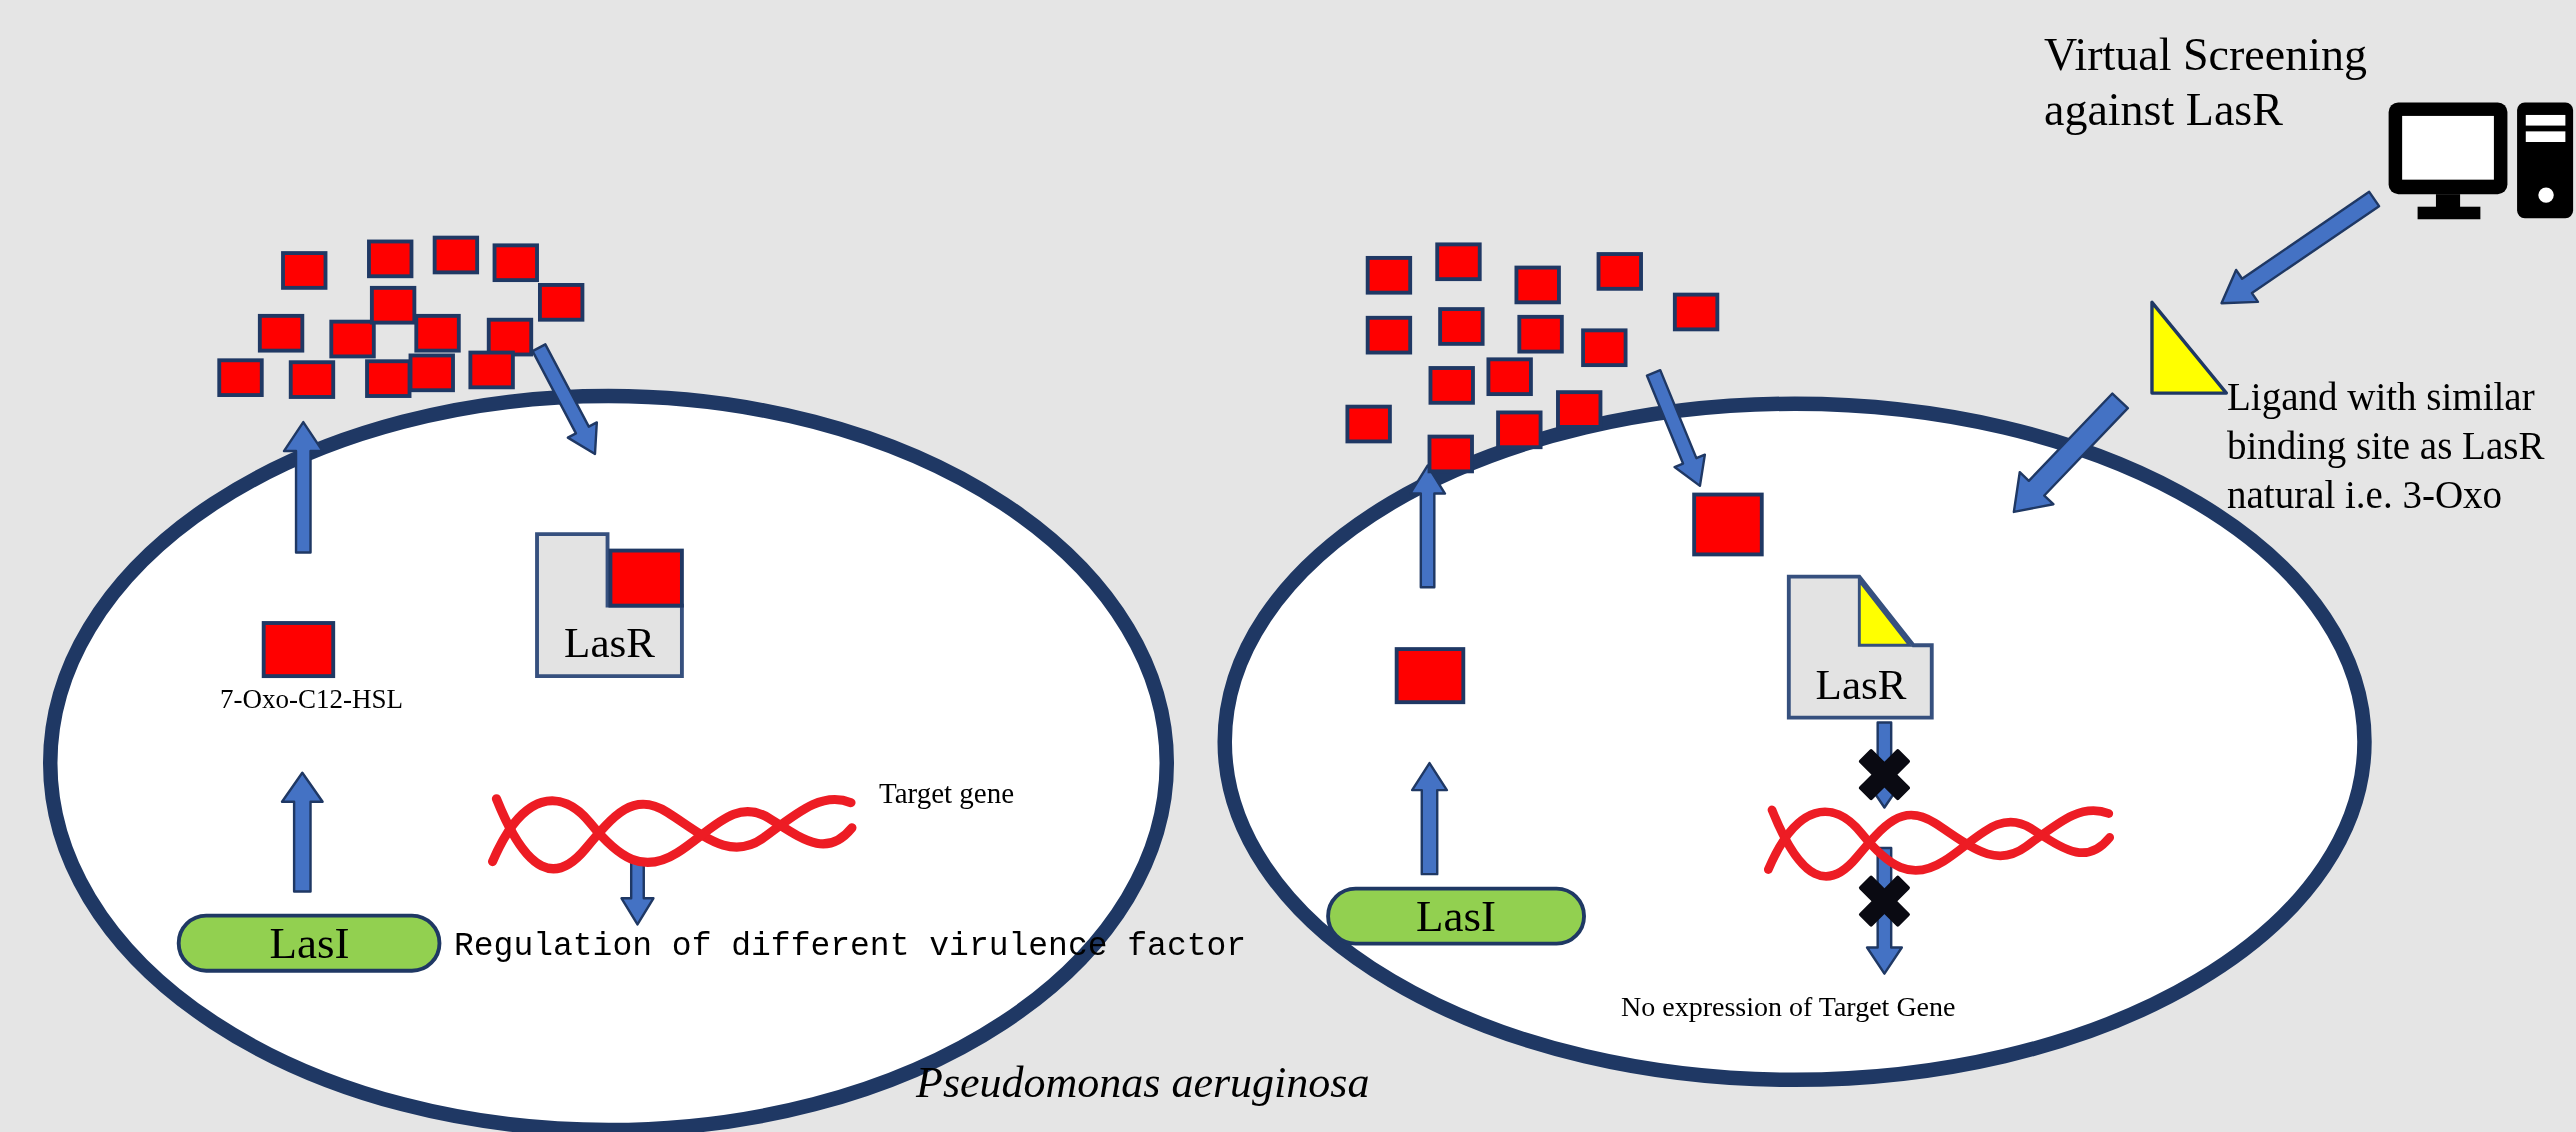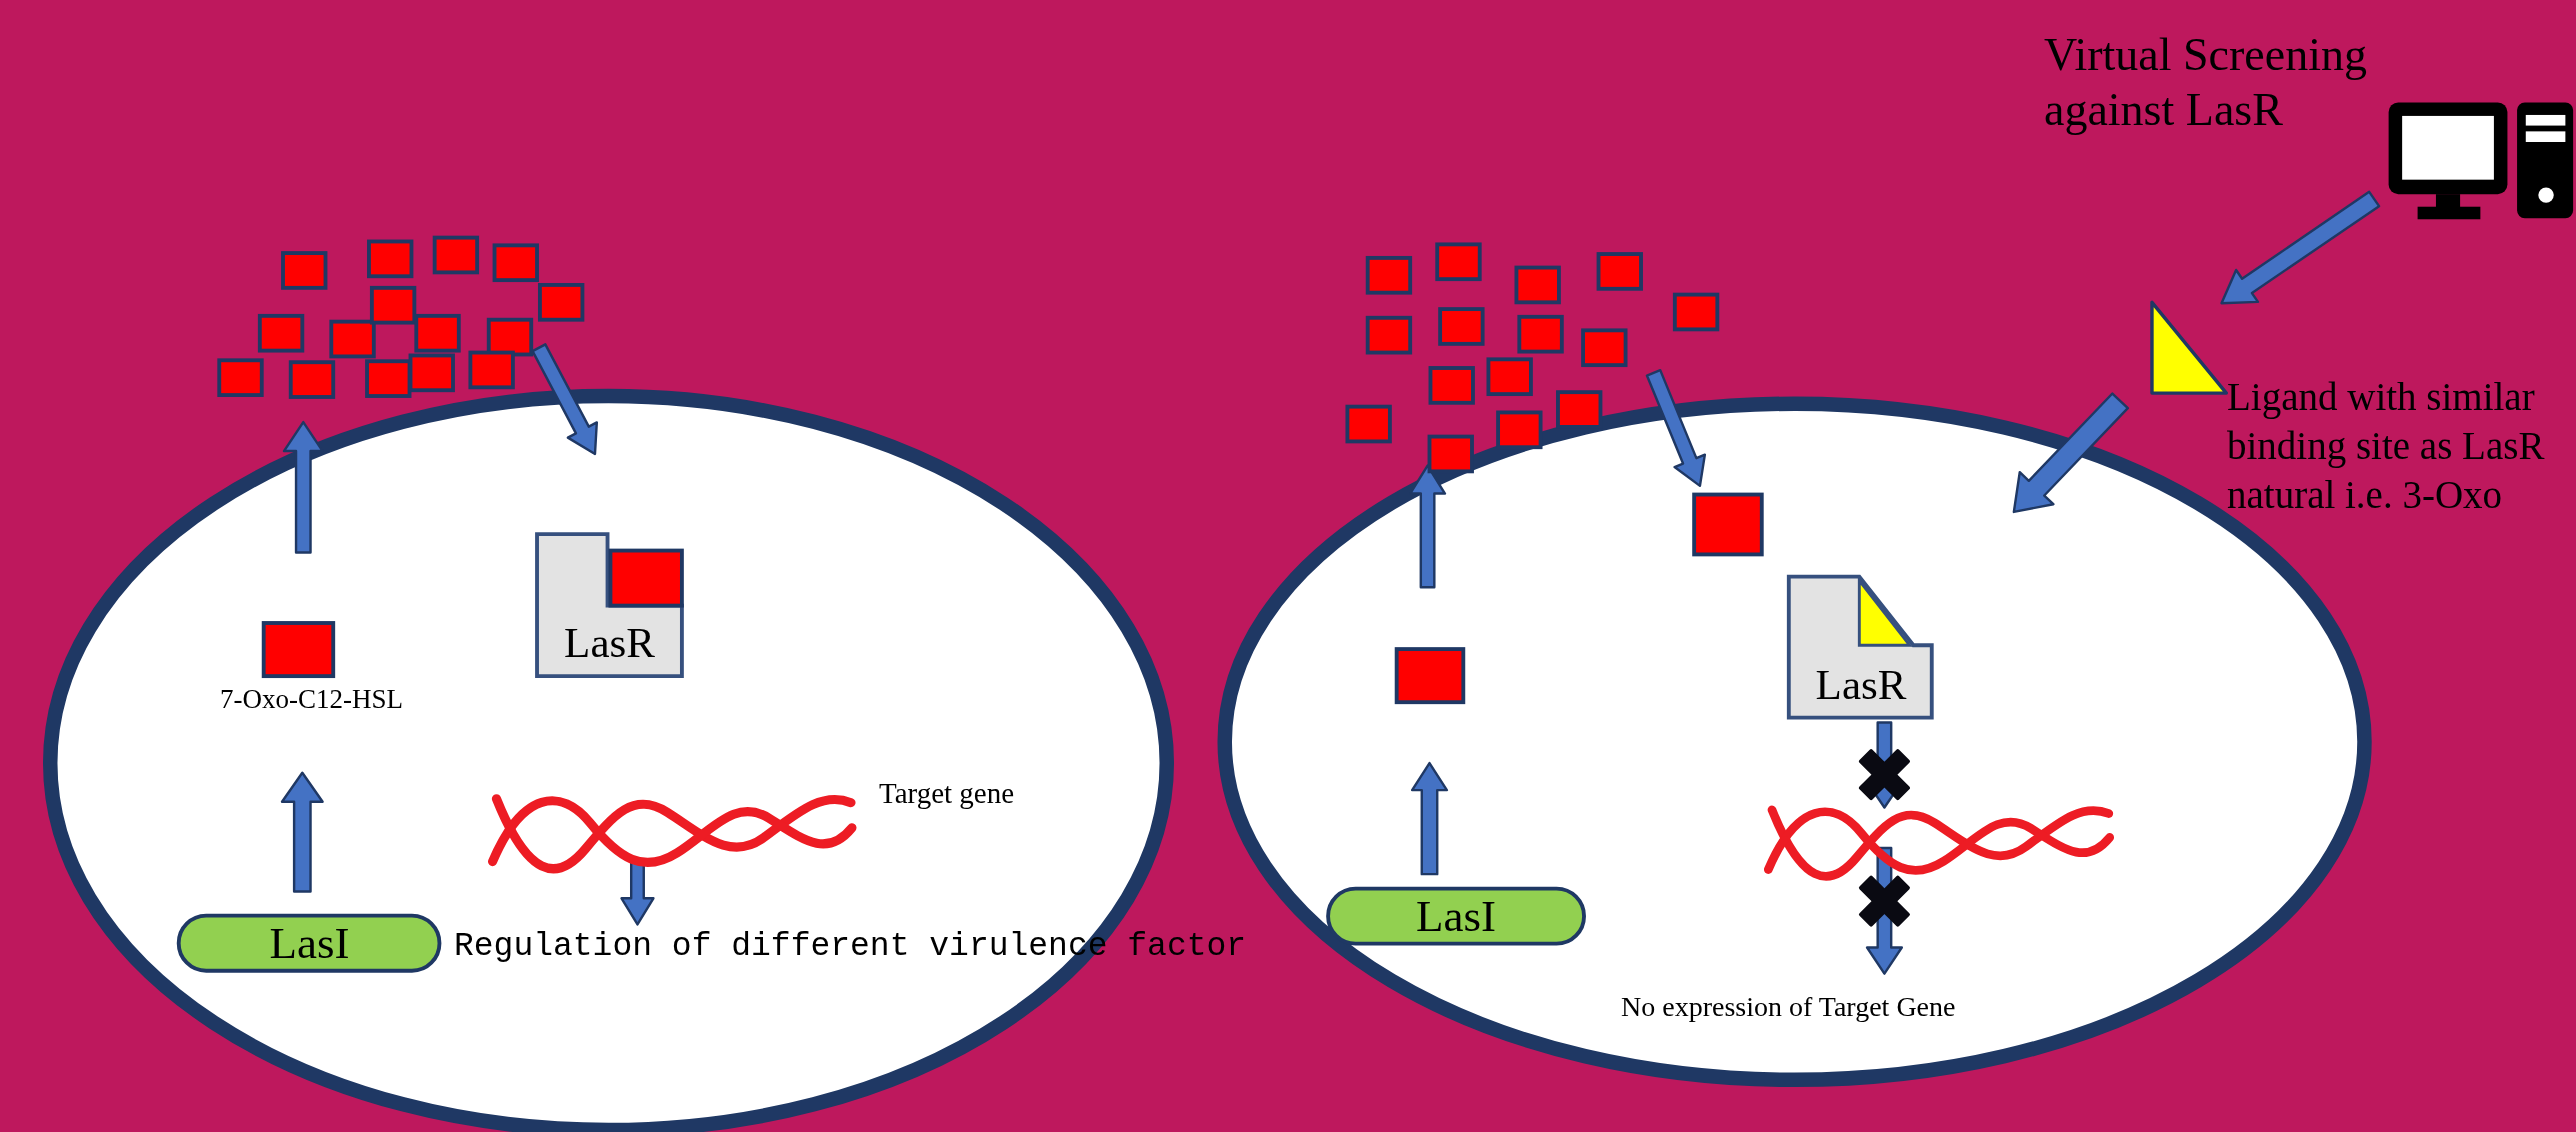--- a/index.html
+++ b/index.html
@@ -1,20 +1,20 @@
 <!DOCTYPE html>
 <html><head>
 <meta charset="utf-8">
 <style>
   html,body{margin:0;padding:0;background:#ffffff;}
   #canvas{
     position:relative;
     width:2576px;height:1133px;
     overflow:hidden;
-    background:#be185d;
+    background:#e5e5e5;
     font-family:"Liberation Serif", serif;
     color:#000000;
   }
   #diagram-svg{position:absolute;left:0;top:0;}
   .lbl{position:absolute;color:#000;}
   .nowrap{white-space:nowrap;}
   .center{text-align:center;}
   #virtual-screening{left:2044px;top:27px;width:415px;font-size:46px;line-height:1.2;}
   #ligand-note{left:2227px;top:373px;width:373px;font-size:39px;line-height:1.25;}
   #organism{left:916px;top:1057px;font-size:44px;font-style:italic;}
@@ -128,20 +128,21 @@
     <rect x="2615" y="136" width="41" height="11" fill="#ffffff"></rect>
     <circle cx="2636" cy="202" r="8" fill="#ffffff"></circle>
   </g>
 
   <use href="#cross-def" transform="translate(1951,802)"></use>
   <use href="#cross-def" transform="translate(1951,933)"></use>
 </svg>
 
 <div class="lbl" id="virtual-screening">Virtual Screening against LasR</div>
 <div class="lbl" id="ligand-note">Ligand with similar binding site as LasR natural i.e. 3-Oxo</div>
+<div class="lbl" id="organism">Pseudomonas aeruginosa</div>
 
 <div class="lbl nowrap" id="oxo-label">7-Oxo-C12-HSL</div>
 <div class="lbl nowrap" id="target-gene-label">Target gene</div>
 <div class="lbl nowrap" id="regulation-label">Regulation of different virulence factor</div>
 <div class="lbl center" id="lasr-left-label">LasR</div>
 <div class="lbl center" id="lasi-left-label">LasI</div>
 
 <div class="lbl center" id="lasr-right-label">LasR</div>
 <div class="lbl center" id="lasi-right-label">LasI</div>
 <div class="lbl nowrap" id="no-expression-label">No expression of Target Gene</div>

